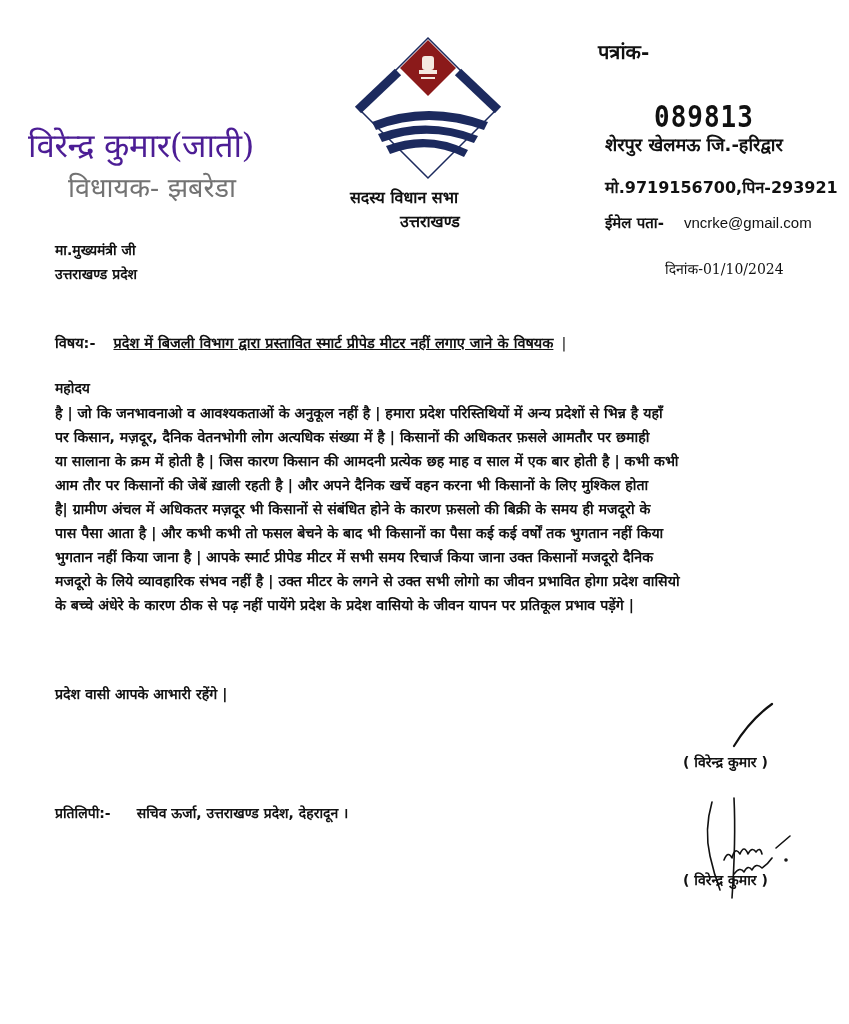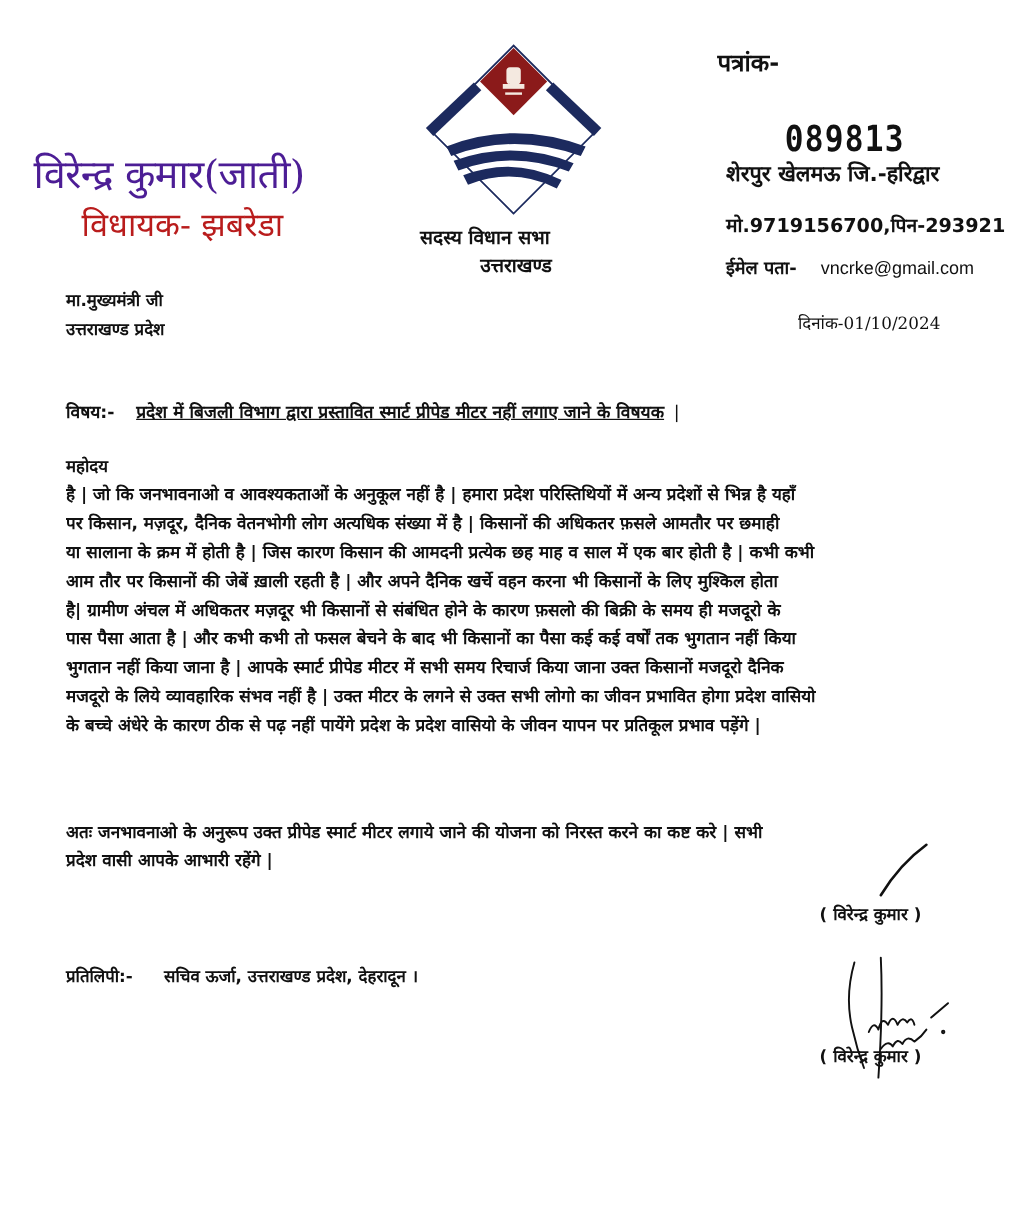--- a/index.html
+++ b/index.html
@@ -1,20 +1,20 @@
 <!DOCTYPE html>
 <html><head>
 <meta charset="utf-8">
 <style>
   html, body { margin: 0; padding: 0; background: #ffffff; }
   body { width: 849px; height: 1024px; position: relative; overflow: hidden; color: #111; font-family: "DejaVu Sans", sans-serif; }
   .abs { position: absolute; }
 
   .mla-name { left: 28px; top: 122px; font-family: "DejaVu Serif", serif; font-size: 33px; font-weight: 400; color: #4c1d95; white-space: nowrap; letter-spacing: -0.5px; }
-  .mla-desig { left: 68px; top: 168px; font-family: "DejaVu Serif", serif; font-size: 27px; color: #b91c1c; white-space: nowrap; }
+  .mla-desig { left: 68px; top: 168px; font-family: "DejaVu Serif", serif; font-size: 27px; color: #737373; white-space: nowrap; }
 
   .to-line1 { left: 55px; top: 240px; font-size: 14px; font-weight: 700; white-space: nowrap; }
   .to-line2 { left: 55px; top: 264px; font-size: 14px; font-weight: 700; white-space: nowrap; }
 
   .logo { left: 348px; top: 30px; width: 160px; height: 160px; }
   .logo-cap1 { left: 350px; top: 186px; width: 160px; text-align: left; font-size: 16px; font-weight: 700; white-space: nowrap; }
   .logo-cap2 { left: 350px; top: 210px; width: 160px; text-align: center; font-size: 16px; font-weight: 700; white-space: nowrap; }
 
   .ref-label { left: 598px; top: 38px; font-size: 20px; font-weight: 700; white-space: nowrap; }
   .ref-no { left: 654px; top: 102px; font-family: "DejaVu Sans Mono", monospace; font-size: 26px; font-weight: 700; letter-spacing: 1px; white-space: nowrap; transform: scaleY(1.15); }
@@ -100,21 +100,20 @@
   <span class="line">या सालाना के क्रम में होती है | जिस कारण किसान की आमदनी प्रत्येक छह माह व साल में एक बार होती है | कभी कभी</span>
   <span class="line">आम तौर पर किसानों की जेबें ख़ाली रहती है | और अपने दैनिक खर्चे वहन करना भी किसानों के लिए मुश्किल होता</span>
   <span class="line">है| ग्रामीण अंचल में अधिकतर मज़दूर भी किसानों से संबंधित होने के कारण फ़सलो की बिक्री के समय ही मजदूरो के</span>
   <span class="line">पास पैसा आता है | और कभी कभी तो फसल बेचने के बाद भी किसानों का पैसा कई कई वर्षों तक भुगतान नहीं किया</span>
   <span class="line">भुगतान नहीं किया जाना है | आपके स्मार्ट प्रीपेड मीटर में सभी समय रिचार्ज किया जाना उक्त किसानों मजदूरो दैनिक</span>
   <span class="line">मजदूरो के लिये व्यावहारिक संभव नहीं है | उक्त मीटर के लगने से उक्त सभी लोगो का जीवन प्रभावित होगा प्रदेश वासियो</span>
   <span class="line">के बच्चे अंधेरे के कारण ठीक से पढ़ नहीं पायेंगे प्रदेश के प्रदेश वासियो के जीवन यापन पर प्रतिकूल प्रभाव पड़ेंगे |</span>
 </div>
 
 <div class="abs closing">
-  <span class="line">अतः जनभावनाओ के अनुरूप उक्त प्रीपेड स्मार्ट मीटर लगाये जाने की योजना को निरस्त करने का कष्ट करे | सभी</span>
   <span class="line">प्रदेश वासी आपके आभारी रहेंगे |</span>
 </div>
 
 <svg class="abs sig-stroke1" viewBox="0 0 60 50">
   <path d="M52,4 Q30,20 14,46" fill="none" stroke="#111" stroke-width="2.2" stroke-linecap="round"></path>
 </svg>
 <div class="abs sig-name1">( विरेन्द्र कुमार )</div>
 
 <div class="abs cc">
   <span class="lbl">प्रतिलिपी:-</span><span>सचिव ऊर्जा, उत्तराखण्ड प्रदेश, देहरादून ।</span>

